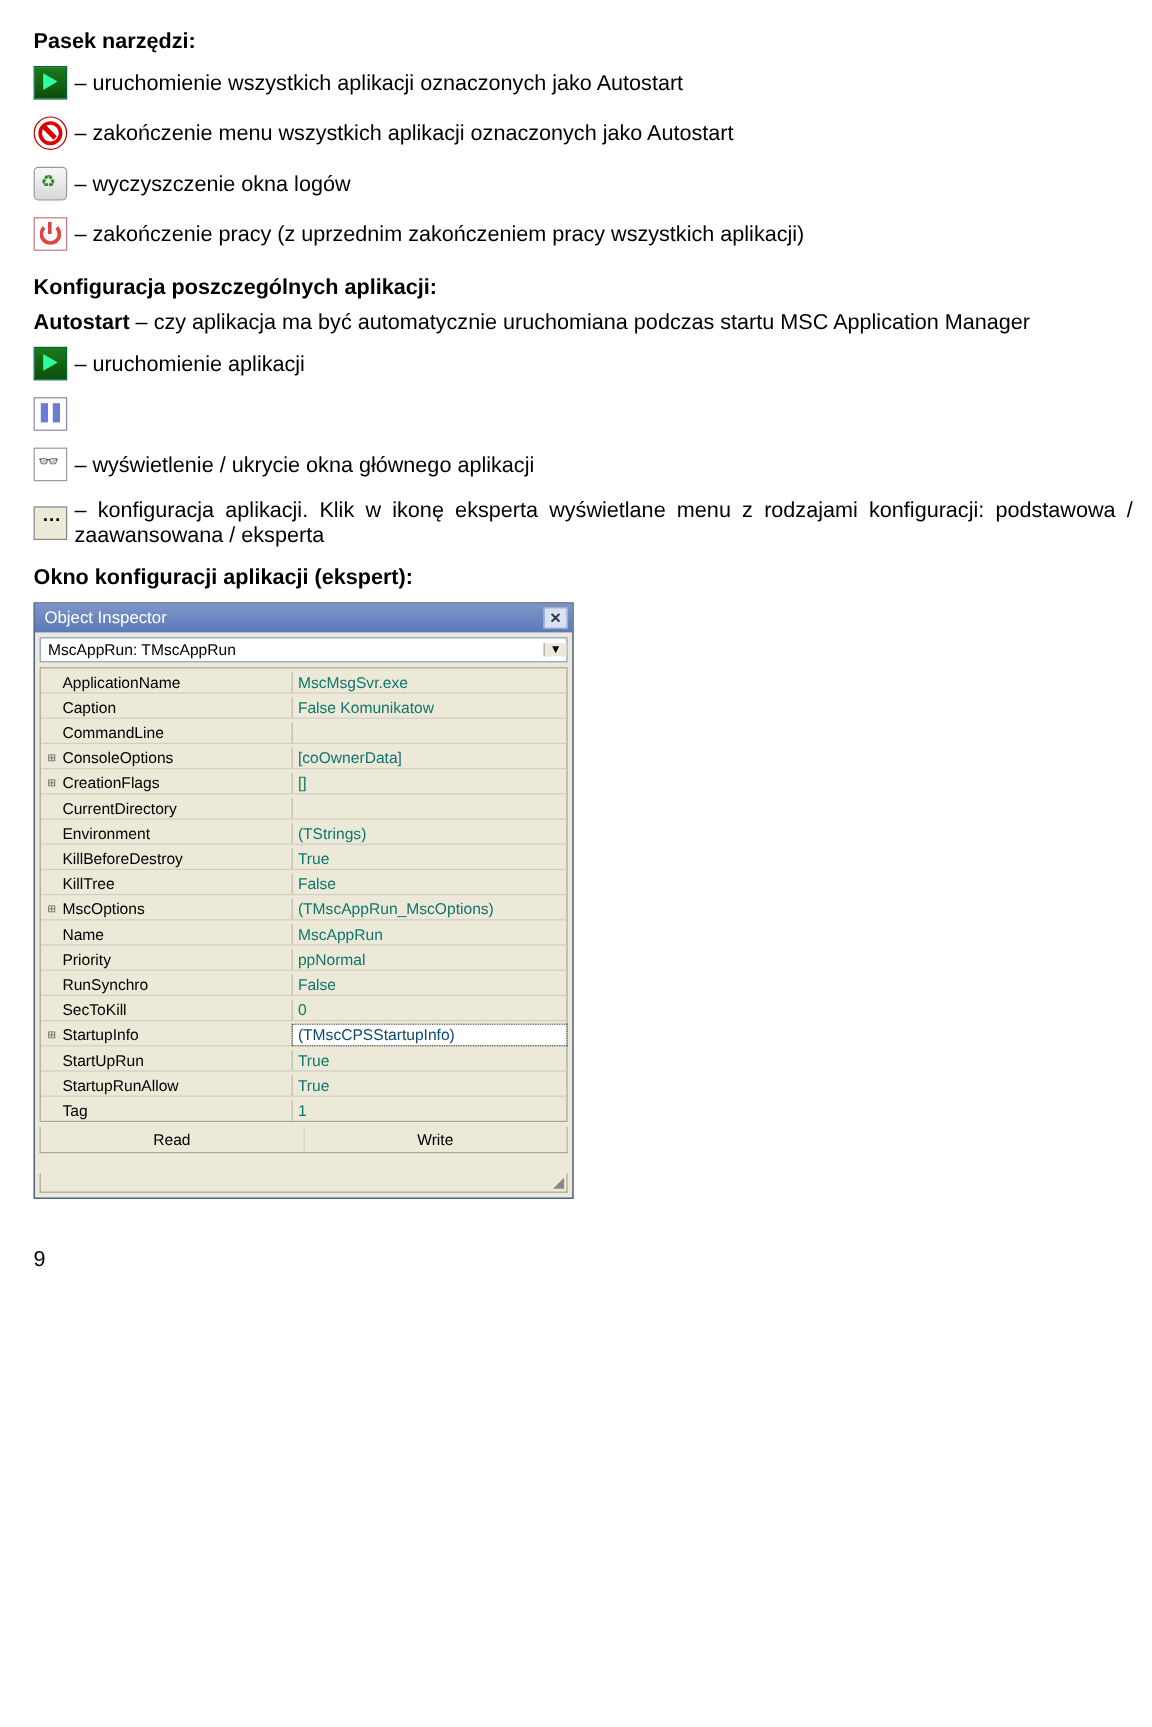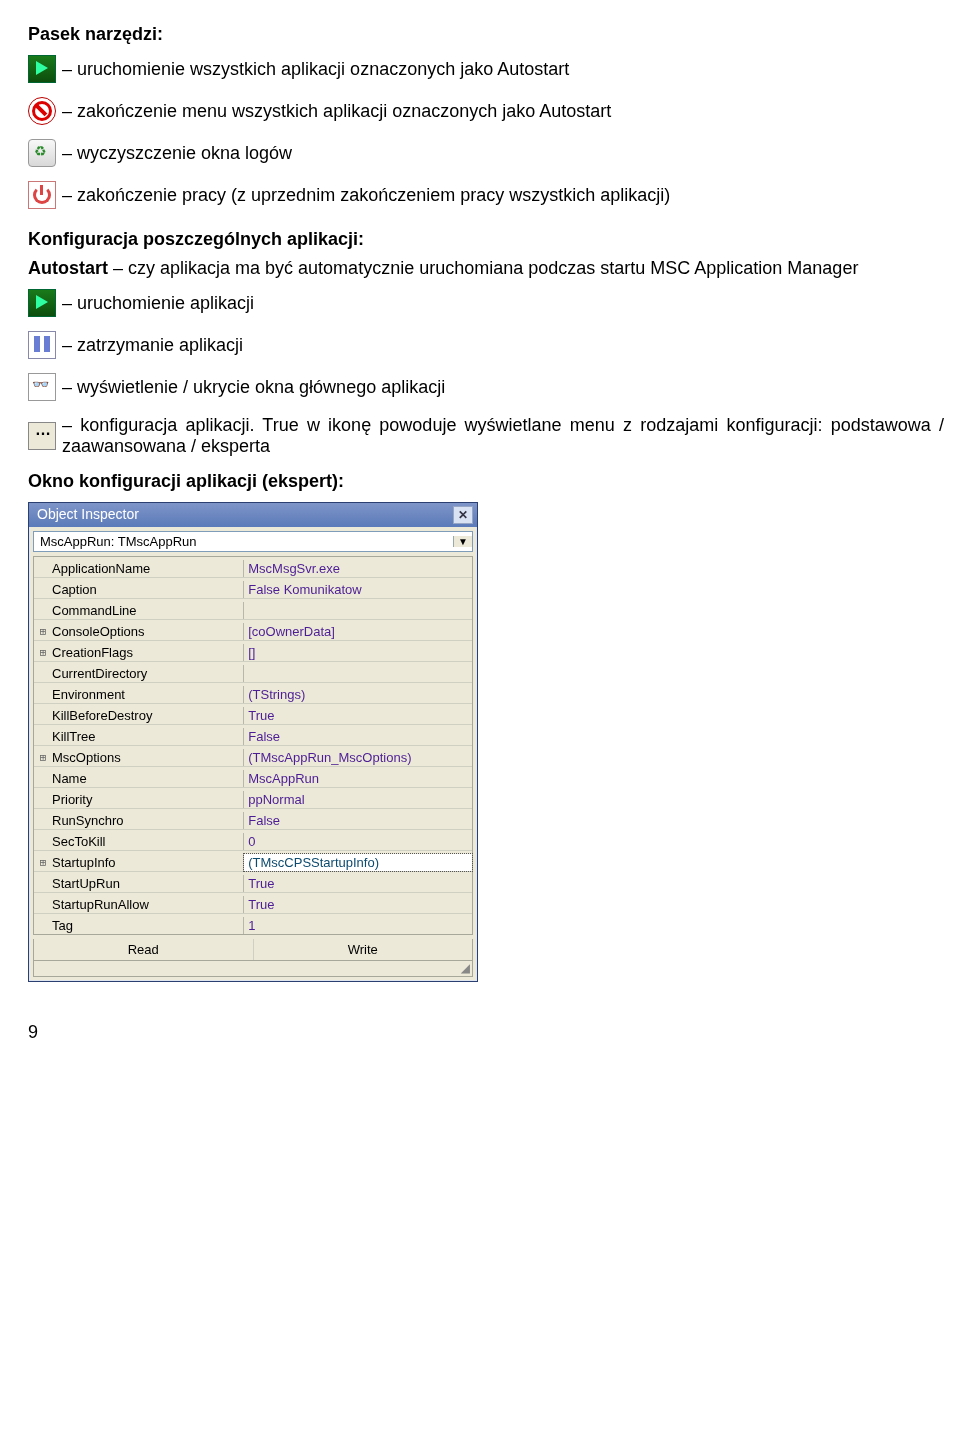--- a/index.html
+++ b/index.html
@@ -47,25 +47,25 @@
   }
   .oi-title { background:linear-gradient(180deg,#7e95c8,#5b7ab9); color:#fff; display:flex; align-items:flex-start; justify-content:space-between; padding:3px 4px 3px 8px; font-size:14px; }
   .oi-close { width:18px; height:16px; background:#d9e2f3; color:#334; display:flex; align-items:center; justify-content:center; font-size:12px; border:1px solid #98a6c6; font-weight:bold; }
   .oi-combo { display:flex; align-items:center; background:#fff; margin:4px; border:1px solid #7f9db9; }
   .oi-combo .text { padding:2px 6px; flex:1; }
   .oi-combo .btn { width:18px; background:#ece9d8; border-left:1px solid #9aa; display:flex; align-items:center; justify-content:center; font-size:10px; }
   .oi-grid { background:#ece9d8; border:1px solid #a8a89a; margin:0 4px 4px 4px; }
   .oi-row { display:flex; border-bottom:1px solid #cfcfc2; min-height:20px;align-items:flex-end; }
   .oi-row:last-child { border-bottom:none; }
   .oi-name { width:48%; display:flex; align-items:center; gap:2px; padding:1px 3px 1px 2px; border-right:1px solid #b8b8aa; color:#000; box-sizing:border-box;}
-  .oi-val { flex:1; padding:1px 4px; color:#4c1d95; }
+  .oi-val { flex:1; padding:1px 4px; color:#0f766e; }
   .oi-val.sel { background:#ffffff; outline:1px dotted #555; color:#0c4a6e; }
   .oi-name .tree { width:14px; display:inline-block; text-align:center; color:#666; font-family:monospace; font-size:11px;}
   .oi-name .pad { width:14px; display:inline-block; }
-  .oi-tabs { display:flex; border:1px solid #a8a89a; margin:0 4px 0 4px; border-top:none;}
+  .oi-tabs { display:flex; border:1px solid #a8a89a; margin:0 4px 17px 4px; border-top:none;}
   .oi-tab { flex:1; text-align:center; padding:3px 0; border-right:1px solid #cfcfc2; background:#ece9d8; }
   .oi-tab:last-child{border-right:none;}
   .oi-resize { text-align:right; padding:0 2px 1px 0; color:#888; font-size:12px; background:#ece9d8; border:1px solid #a8a89a; margin:0 4px 4px 4px; border-top:none; height:14px;}
   .oi-resize span{ display:inline-block; transform:rotate(0deg); }
 
   .page-num { margin-top:40px; font-size:18px; }
 </style>
 </head>
 <body>
 
@@ -94,29 +94,28 @@
   <b>Autostart</b>
   <span> – czy aplikacja ma być automatycznie uruchomiana podczas startu MSC Application Manager</span>
 </p>
 
 <div class="icon-row">
   <span class="icon icon-play"></span>
   <span class="txt">– uruchomienie aplikacji</span>
 </div>
 <div class="icon-row">
   <span class="icon icon-pause"></span>
-  <span class="txt">– zatrzymanie aplikacji</span>
 </div>
 <div class="icon-row">
   <span class="icon icon-eye"></span>
   <span class="txt">– wyświetlenie / ukrycie okna głównego aplikacji</span>
 </div>
 <div class="icon-row justify">
   <span class="icon icon-dots"></span>
-  <span class="txt justify">– konfiguracja aplikacji. True w ikonę powoduje wyświetlane menu z rodzajami konfiguracji: podstawowa / zaawansowana / eksperta</span>
+  <span class="txt justify">– konfiguracja aplikacji. Klik w ikonę eksperta wyświetlane menu z rodzajami konfiguracji: podstawowa / zaawansowana / eksperta</span>
 </div>
 
 <p class="section-title" style="margin-top:4px">Okno konfiguracji aplikacji (ekspert):</p>
 
 <div class="oi-window">
   <div class="oi-title">
     <span>Object Inspector</span>
     <span class="oi-close">✕</span>
   </div>
   <div class="oi-combo">

